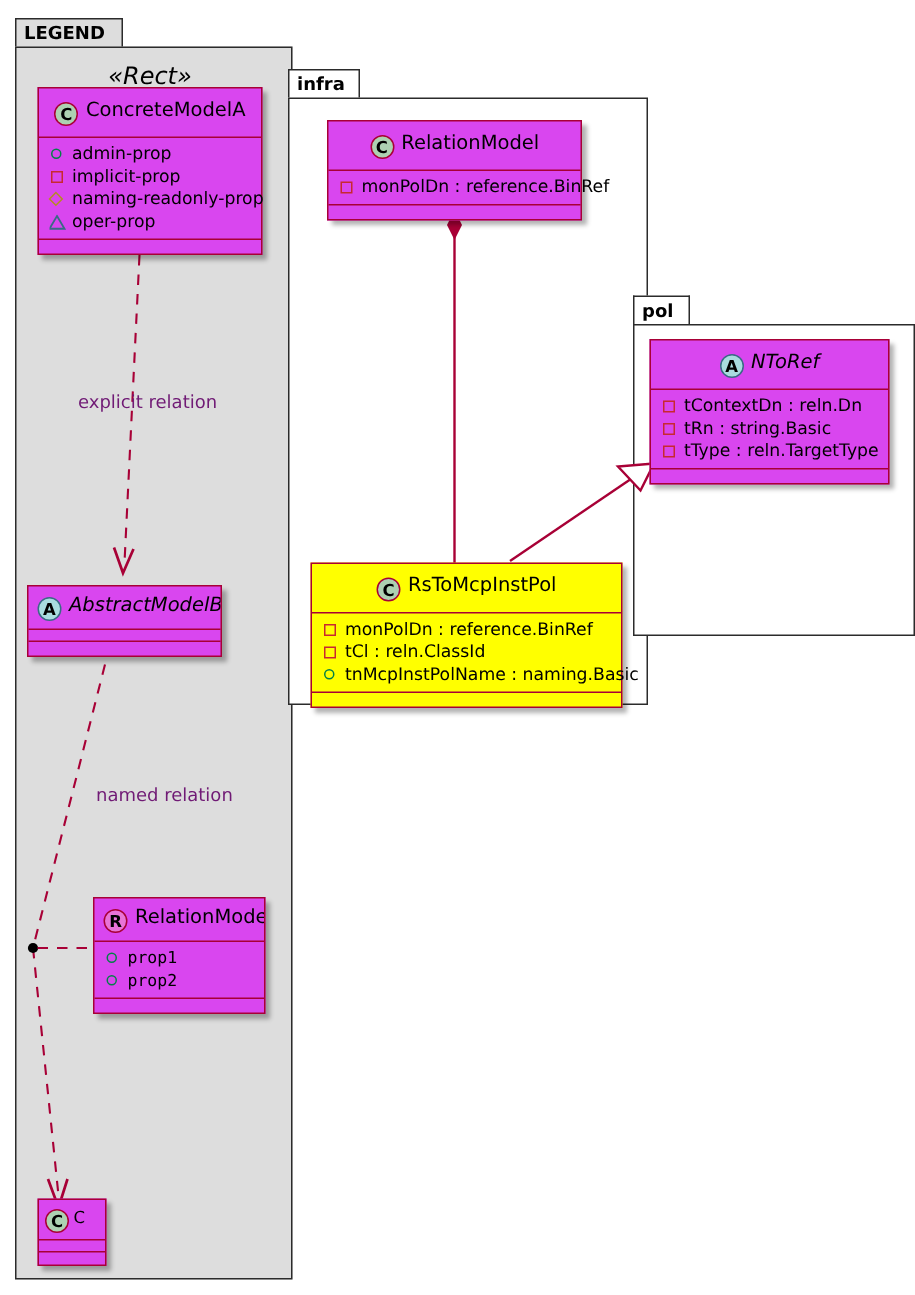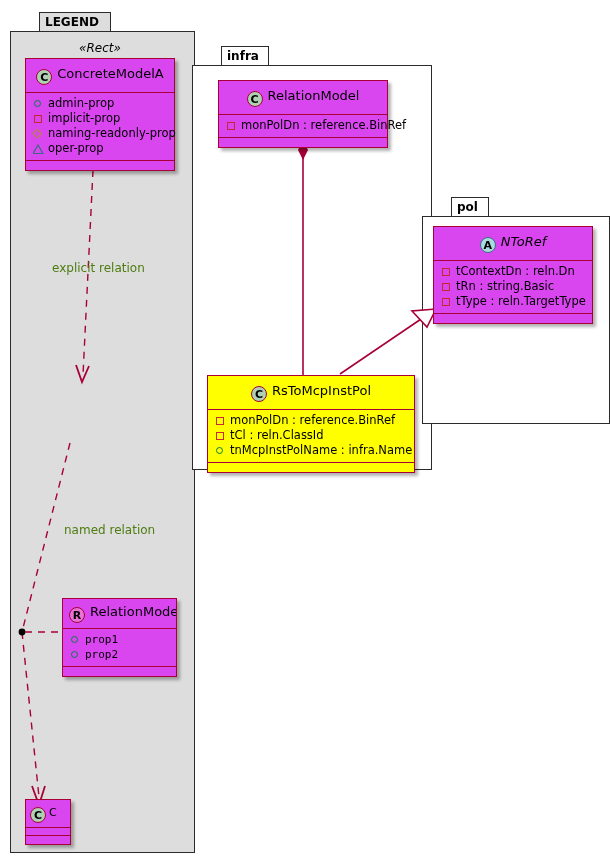--- a/index.html
+++ b/index.html
@@ -46,21 +46,20 @@
     box-sizing: border-box;
     border: 1.5px solid #2b2b2b;
     border-bottom: none;
     background: #dddddd;
     font-weight: bold;
     font-size: 12px;
     line-height: 16px;
     padding: 1px 14px 1px 5px;
     color: #000;
     white-space: nowrap;
-    margin-left: 29px;
   }
   .pkg-tab.plain-bg { background: #ffffff; }
   .pkg-tab .fold {
     position: absolute;
     right: -1px;
     top: -1px;
     width: 0; height: 0;
   }
 
   
@@ -99,21 +98,21 @@
     margin-right: 5px;
     box-sizing: border-box;
   }
   .badge.C { background: #ADD1B2; border: 1.2px solid #a80036; color: #000; }
   .badge.A { background: #A9DCDF; border: 1.2px solid #3a6a86; color: #000; }
   .badge.R { background: #E873D7; border: 1.2px solid #a80036; color: #000; }
 
   .stereo {
     position: absolute;
     font-style: italic;
-    font-size: 12px;
+    font-size: 16px;
     text-align: center;
     color: #000;
   }
 
   .cls-body {
     box-sizing: border-box;
     border-bottom: 1.3px solid #a80036;
     padding: 3px 4px 4px 4px;
   }
   .cls-body.empty { padding: 0; height: 8px; }
@@ -164,21 +163,21 @@
     border: 1.2px solid #B38D22;
     box-sizing: border-box;
     transform: rotate(45deg);
   }
 
   
   .edge-label {
     position: absolute;
     font-size: 12px;
     line-height: 14px;
-    color: #4d7c0f;
+    color: #701a75;
     background: transparent;
     white-space: nowrap;
   }
 </style>
 </head>
 <body>
 
 <div id="canvas">
 
   <div class="pkg-tab" style="left:10px; top:12px; width:72px; height:20px;">
@@ -268,20 +267,27 @@
           <svg width="11" height="11" style="position:absolute;left:1px;top:2px;">
             <polygon points="5,1 10,9.5 0,9.5" fill="none" stroke="#3A6A86" stroke-width="1.2"></polygon>
           </svg>
         </span>
         <span class="label">oper-prop</span>
       </div>
     </div>
     <div class="cls-foot"></div>
   </div>
 
+  <div class="cls" style="left:18px; top:390px; width:130px;">
+    <div class="cls-head italic" style="padding:5px 6px;">
+      <span class="badge A">A</span><span>AbstractModelB</span>
+    </div>
+    <div class="cls-body empty"></div>
+    <div class="cls-foot"></div>
+  </div>
 
   <div class="cls" style="left:62px; top:598px; width:115px;">
     <div class="cls-head" style="padding:5px 6px;">
       <span class="badge R">R</span><span>RelationModel</span>
     </div>
     <div class="cls-body">
       <div class="attr mono">
         <span class="vis">
             <i class="vis-circle"></i>
           </span>
@@ -334,21 +340,21 @@
       <div class="attr">
         <span class="vis">
             <i class="vis-square"></i>
           </span>
         <span class="label">tCl : reln.ClassId</span>
       </div>
       <div class="attr">
         <span class="vis">
             <i class="vis-circle"></i>
           </span>
-        <span class="label">tnMcpInstPolName : infra.Name</span>
+        <span class="label">tnMcpInstPolName : naming.Basic</span>
       </div>
     </div>
     <div class="cls-foot"></div>
   </div>
 
   <div class="cls" style="left:433px; top:226px; width:160px;">
     <div class="cls-head italic">
       <span class="badge A">A</span><span>NToRef</span>
     </div>
     <div class="cls-body">

